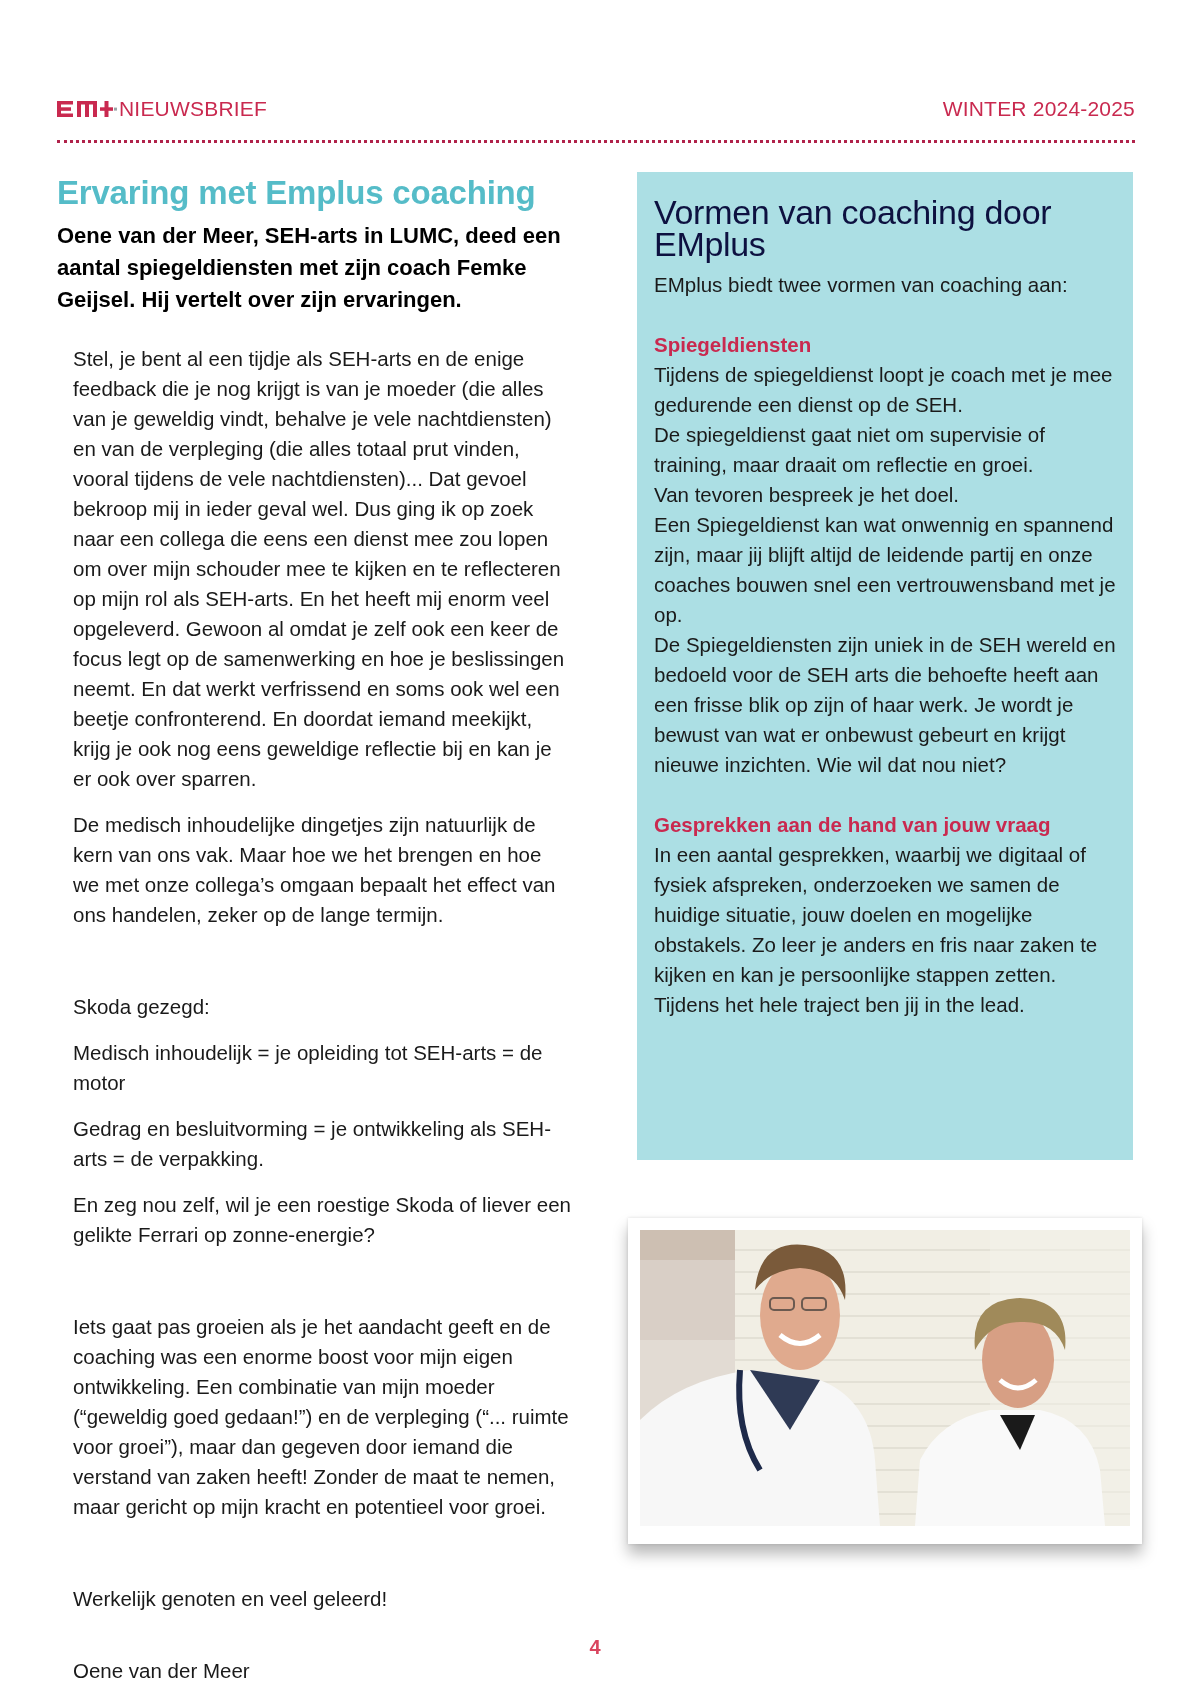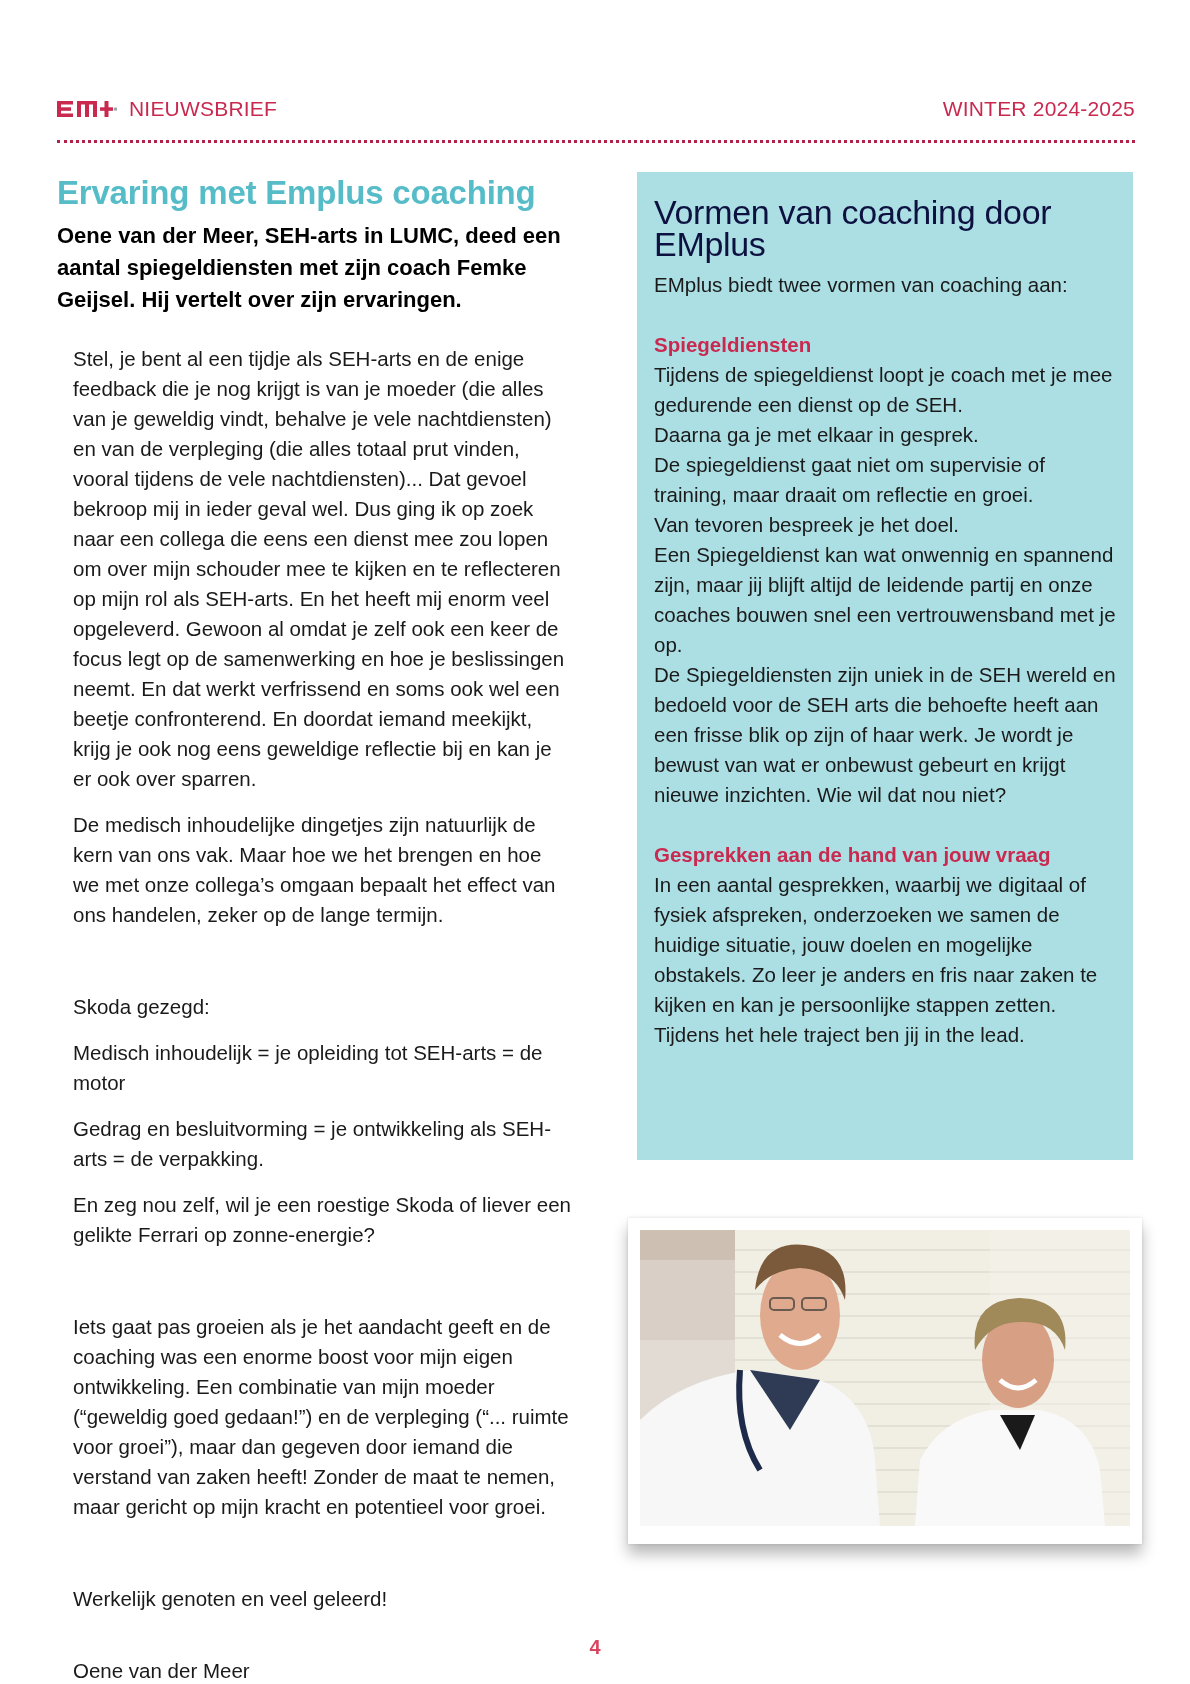--- a/index.html
+++ b/index.html
@@ -21,21 +21,21 @@
     top: 98px;
     width: 1078px;
     height: 30px;
   }
   .brand {
     position: absolute;
     left: 0;
     top: 0;
     display: flex;
     align-items: center;
-    gap: 10px;
+    gap: 0;
   }
   .logo {
     display: flex;
     align-items: center;
     height: 22px;
   }
   .logo svg { display: block; }
   .brand-title {
     font-size: 21px;
     color: #c9294f;
@@ -214,21 +214,20 @@
 </div>
 
 <div class="box">
   <div class="box-inner">
     <h2>Vormen van coaching door EMplus</h2>
     <div class="intro">EMplus biedt  twee vormen van coaching aan:</div>
     <div class="spacer"></div>
 
     <div class="sub">Spiegeldiensten</div>
     <div class="para">Tijdens de spiegeldienst loopt je coach met je mee gedurende een dienst op de SEH.</div>
-    <div class="para">Daarna ga je met elkaar in gesprek.</div>
     <div class="para">De spiegeldienst gaat niet om supervisie of training, maar draait om reflectie en groei.</div>
     <div class="para">Van tevoren bespreek je het doel.</div>
     <div class="para">Een Spiegeldienst kan wat onwennig en spannend zijn, maar jij blijft altijd de leidende partij en onze coaches bouwen snel een vertrouwensband met je op.</div>
     <div class="para">De Spiegeldiensten zijn uniek in de SEH wereld en bedoeld voor de SEH arts die behoefte heeft aan een frisse blik op zijn of haar werk. Je wordt je bewust van wat er onbewust gebeurt en krijgt nieuwe inzichten. Wie wil dat nou niet?</div>
     <div class="spacer"></div>
 
     <div class="sub">Gesprekken aan de hand van jouw vraag</div>
     <div class="para">In een aantal gesprekken, waarbij we digitaal of fysiek afspreken, onderzoeken we samen de huidige situatie, jouw doelen en mogelijke obstakels. Zo leer je anders en fris naar zaken te kijken en kan je persoonlijke stappen zetten. Tijdens het hele traject ben jij in the lead.</div>
   </div>
 </div>

